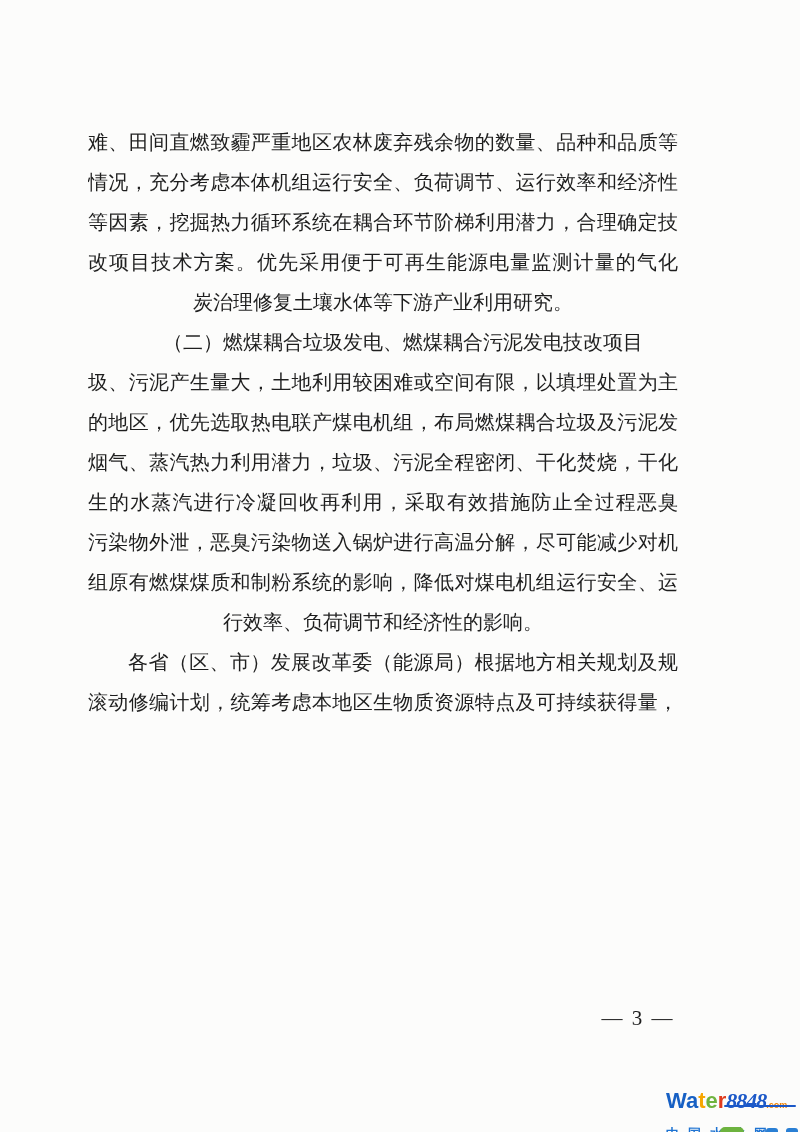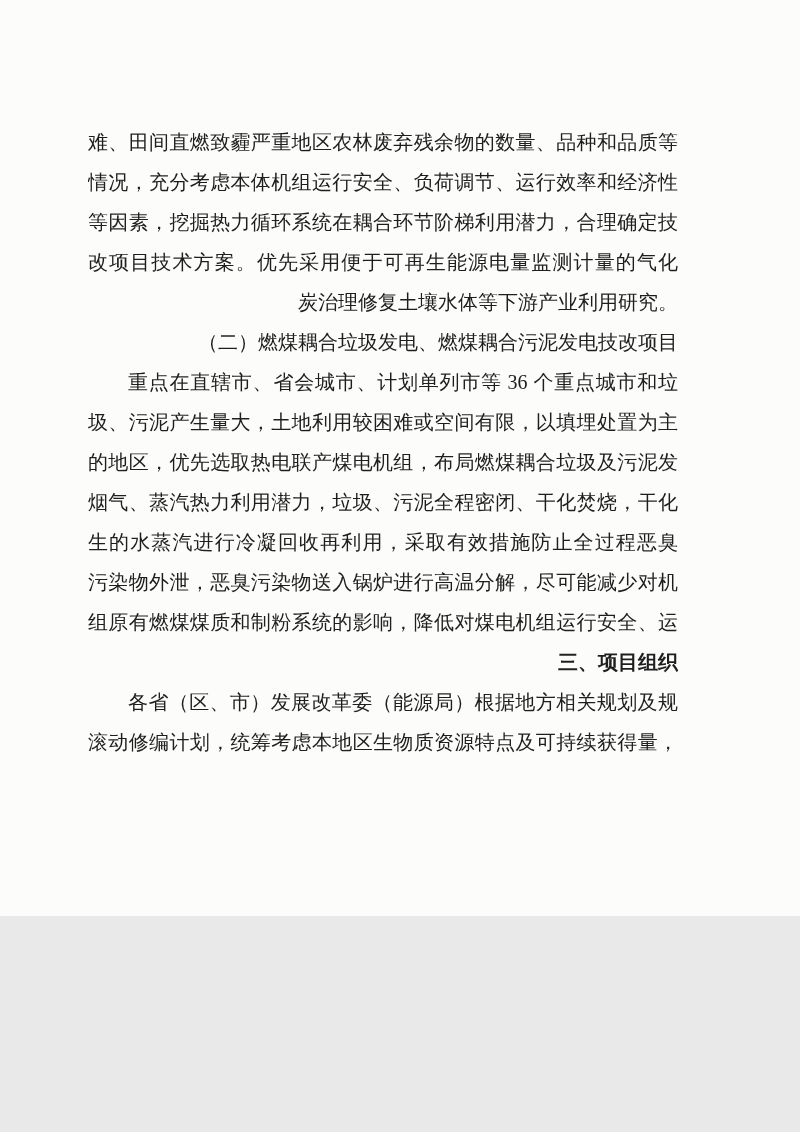--- a/index.html
+++ b/index.html
@@ -3,37 +3,37 @@
 <meta charset="utf-8">
 <style>
   html, body { margin: 0; padding: 0; }
   body {
     width: 800px; height: 1132px;
     background: #e9e9e9;
     font-family: "Liberation Serif", "DejaVu Serif", serif;
   }
   .page {
     position: relative;
-    width: 800px; height: 916px;
+    width: 800px; height: 1132px;
     background: #fcfcfb;
     overflow: hidden;
   }
   .text-block {
     position: absolute;
     left: 88px; top: 122px;
     width: 590px;
     font-size: 20px;
     color: #1e1e1e;
   }
   .line {
     height: 40px;
     line-height: 40px;
     overflow: hidden;
     white-space: normal;
-    text-align: right;
+    text-align: center;
   }
   .line.fill {
     text-align: justify;
     text-align-last: justify;
     text-justify: inter-character;
   }
   .line.indent { padding-left: 40px; }
   .line.bold { font-weight: bold; }
   .folio {
     position: absolute;
@@ -110,28 +110,27 @@
 
 <div class="page">
 
   <div class="text-block">
       <div class="line fill">难、田间直燃致霾严重地区农林废弃残余物的数量、品种和品质等</div>
       <div class="line fill">情况，充分考虑本体机组运行安全、负荷调节、运行效率和经济性</div>
       <div class="line fill">等因素，挖掘热力循环系统在耦合环节阶梯利用潜力，合理确定技</div>
       <div class="line fill">改项目技术方案。优先采用便于可再生能源电量监测计量的气化</div>
       <div class="line">炭治理修复土壤水体等下游产业利用研究。</div>
       <div class="line indent">（二）燃煤耦合垃圾发电、燃煤耦合污泥发电技改项目</div>
-      <div class="line indent fill">重点在直辖市、省会城市、计划单列市等 36 个重点城市和垃</div>
       <div class="line fill">圾、污泥产生量大，土地利用较困难或空间有限，以填埋处置为主</div>
       <div class="line fill">的地区，优先选取热电联产煤电机组，布局燃煤耦合垃圾及污泥发</div>
       <div class="line fill">烟气、蒸汽热力利用潜力，垃圾、污泥全程密闭、干化焚烧，干化产</div>
       <div class="line fill">生的水蒸汽进行冷凝回收再利用，采取有效措施防止全过程恶臭</div>
       <div class="line fill">污染物外泄，恶臭污染物送入锅炉进行高温分解，尽可能减少对机</div>
       <div class="line fill">组原有燃煤煤质和制粉系统的影响，降低对煤电机组运行安全、运</div>
-      <div class="line indent bold">三、项目组织</div>
+      <div class="line">行效率、负荷调节和经济性的影响。</div>
       <div class="line indent fill">各省（区、市）发展改革委（能源局）根据地方相关规划及规划</div>
       <div class="line fill">滚动修编计划，统筹考虑本地区生物质资源特点及可持续获得量，</div>
     </div>
 
   <div class="folio">— 3 —</div>
 
   <div class="watermark">
     <div class="brand"><span class="letter" style="color: rgb(23, 96, 196);">W</span><span class="letter" style="color: rgb(23, 96, 196);">a</span><span class="letter" style="color: rgb(247, 166, 0);">t</span><span class="letter" style="color: rgb(111, 180, 63);">e</span><span class="letter" style="color: rgb(224, 60, 30);">r</span><span class="number" style="color: rgb(27, 88, 200);">8848</span><span class="tld" style="color: rgb(240, 130, 0);">.com</span></div>
     <div class="flourish"></div>
     <div class="subtitle" style="color: rgb(30, 115, 210);">中国水业网</div>

